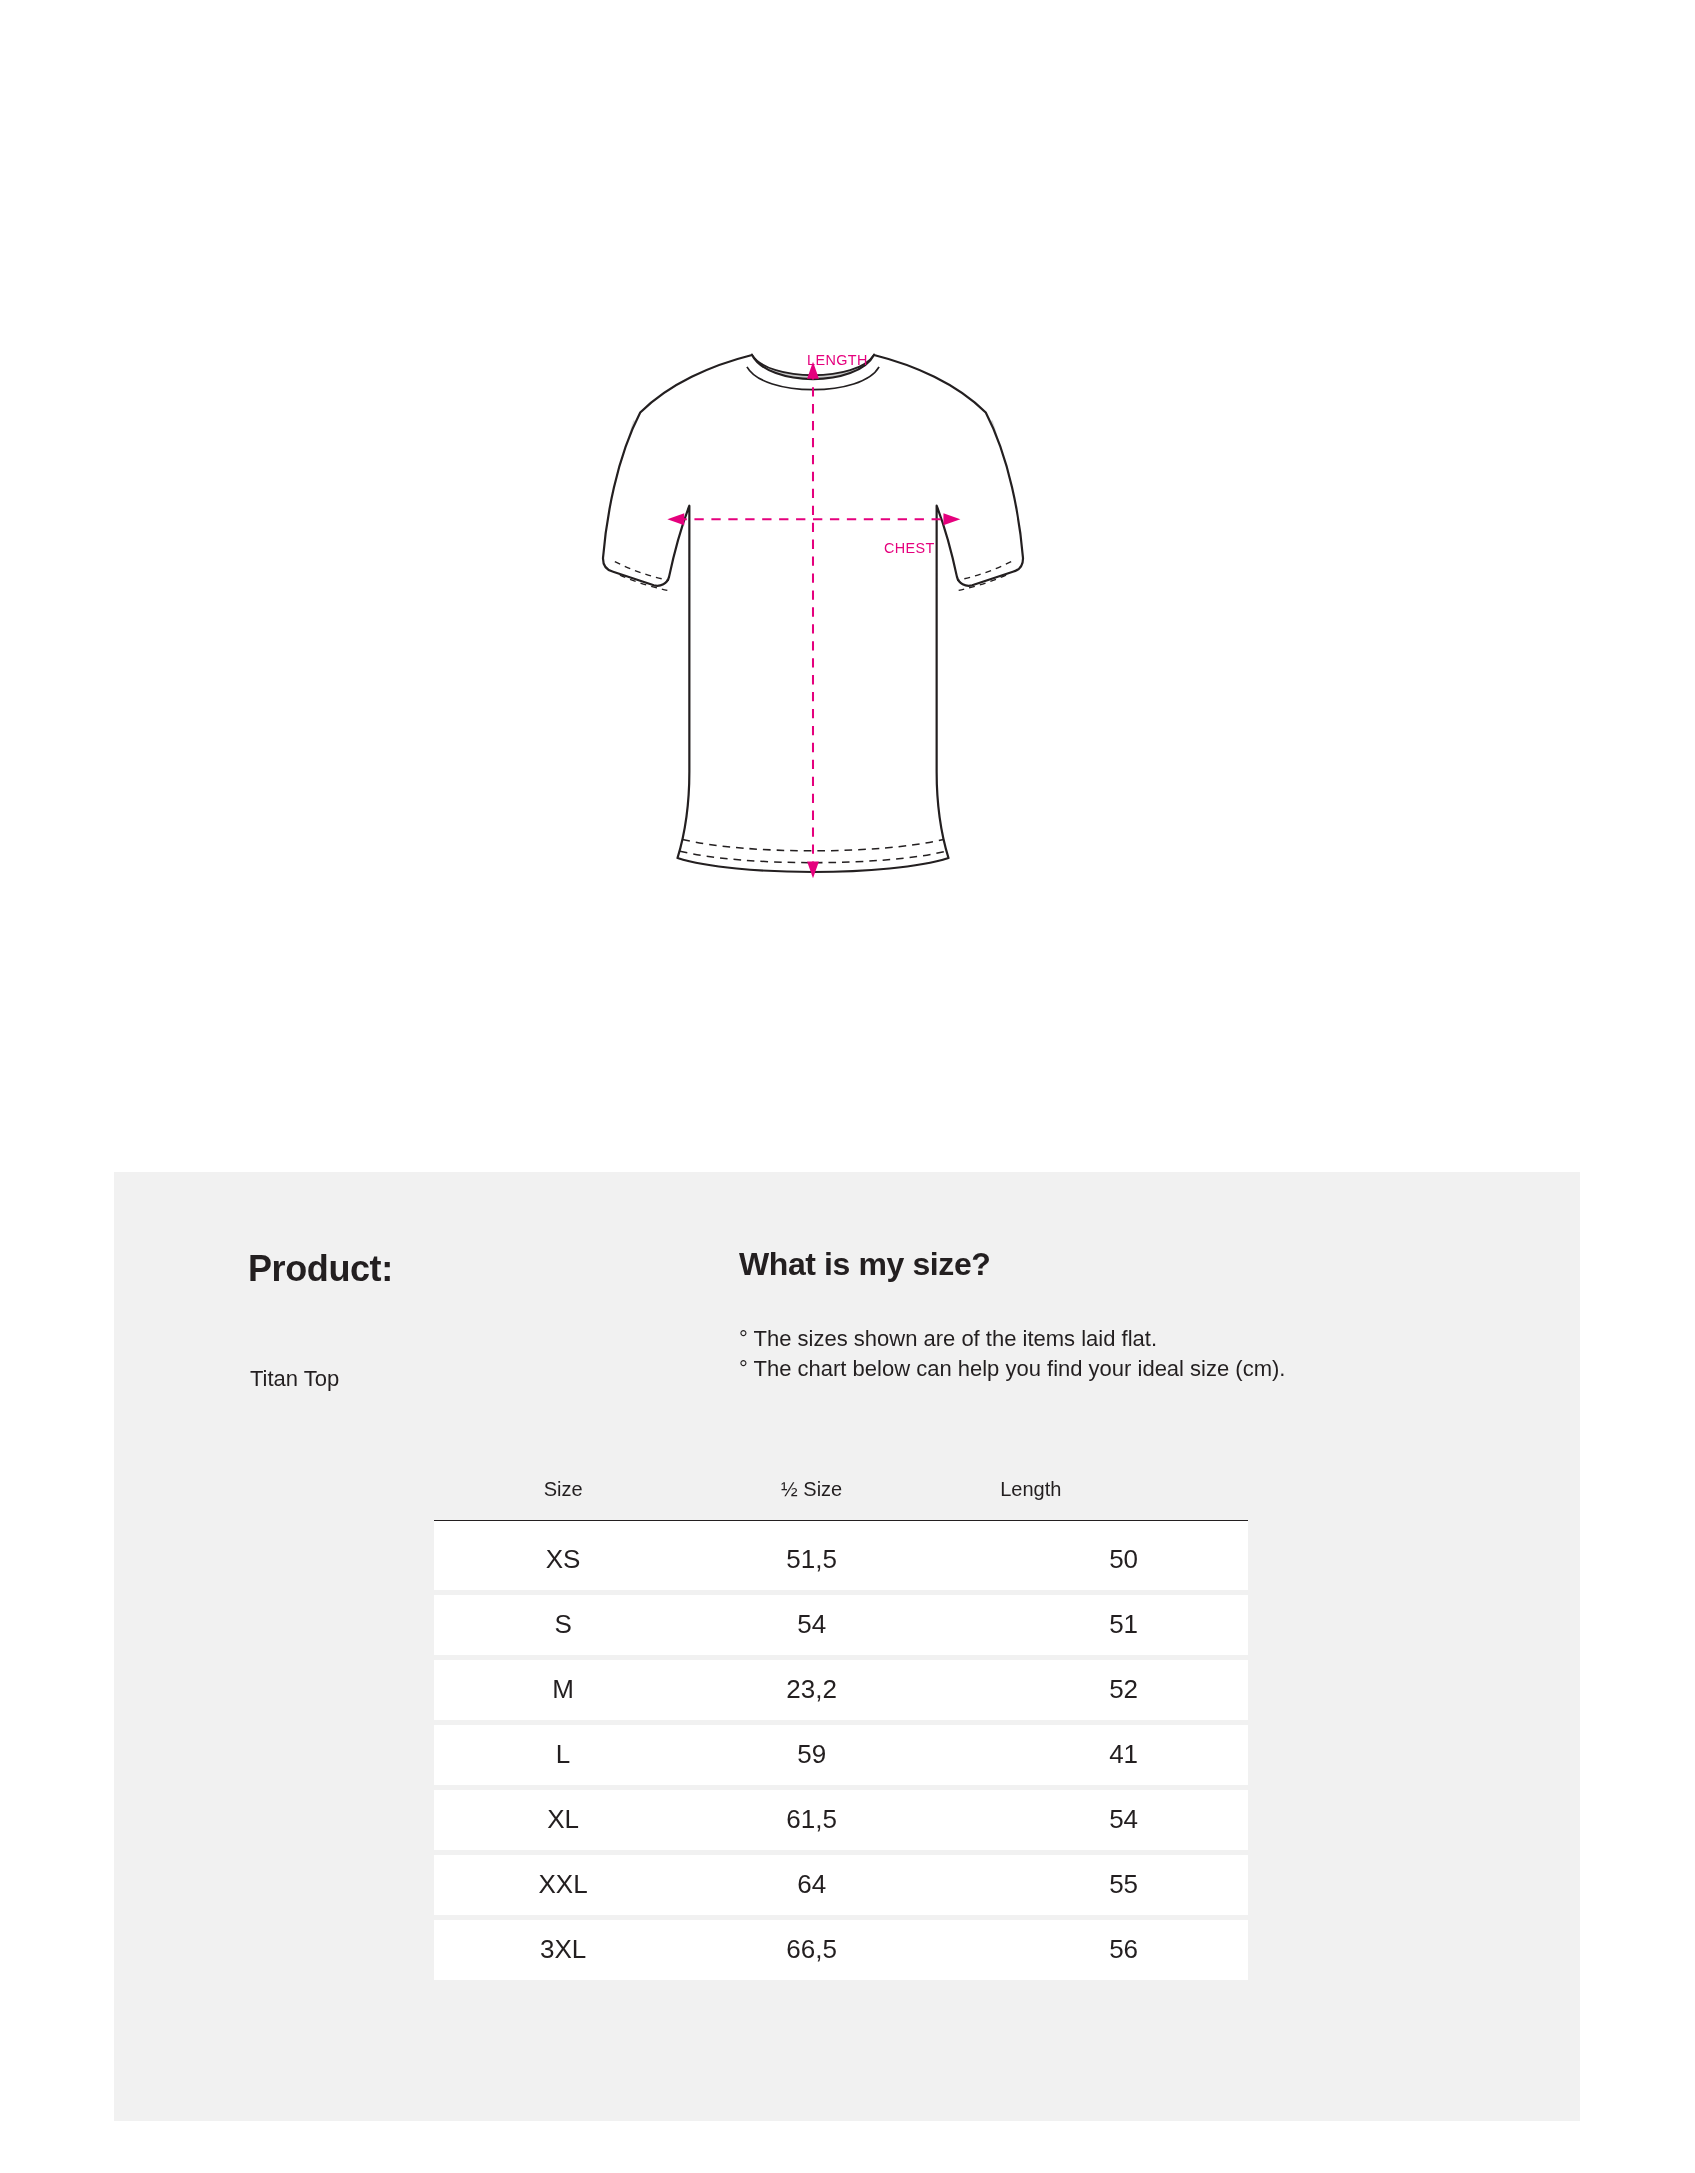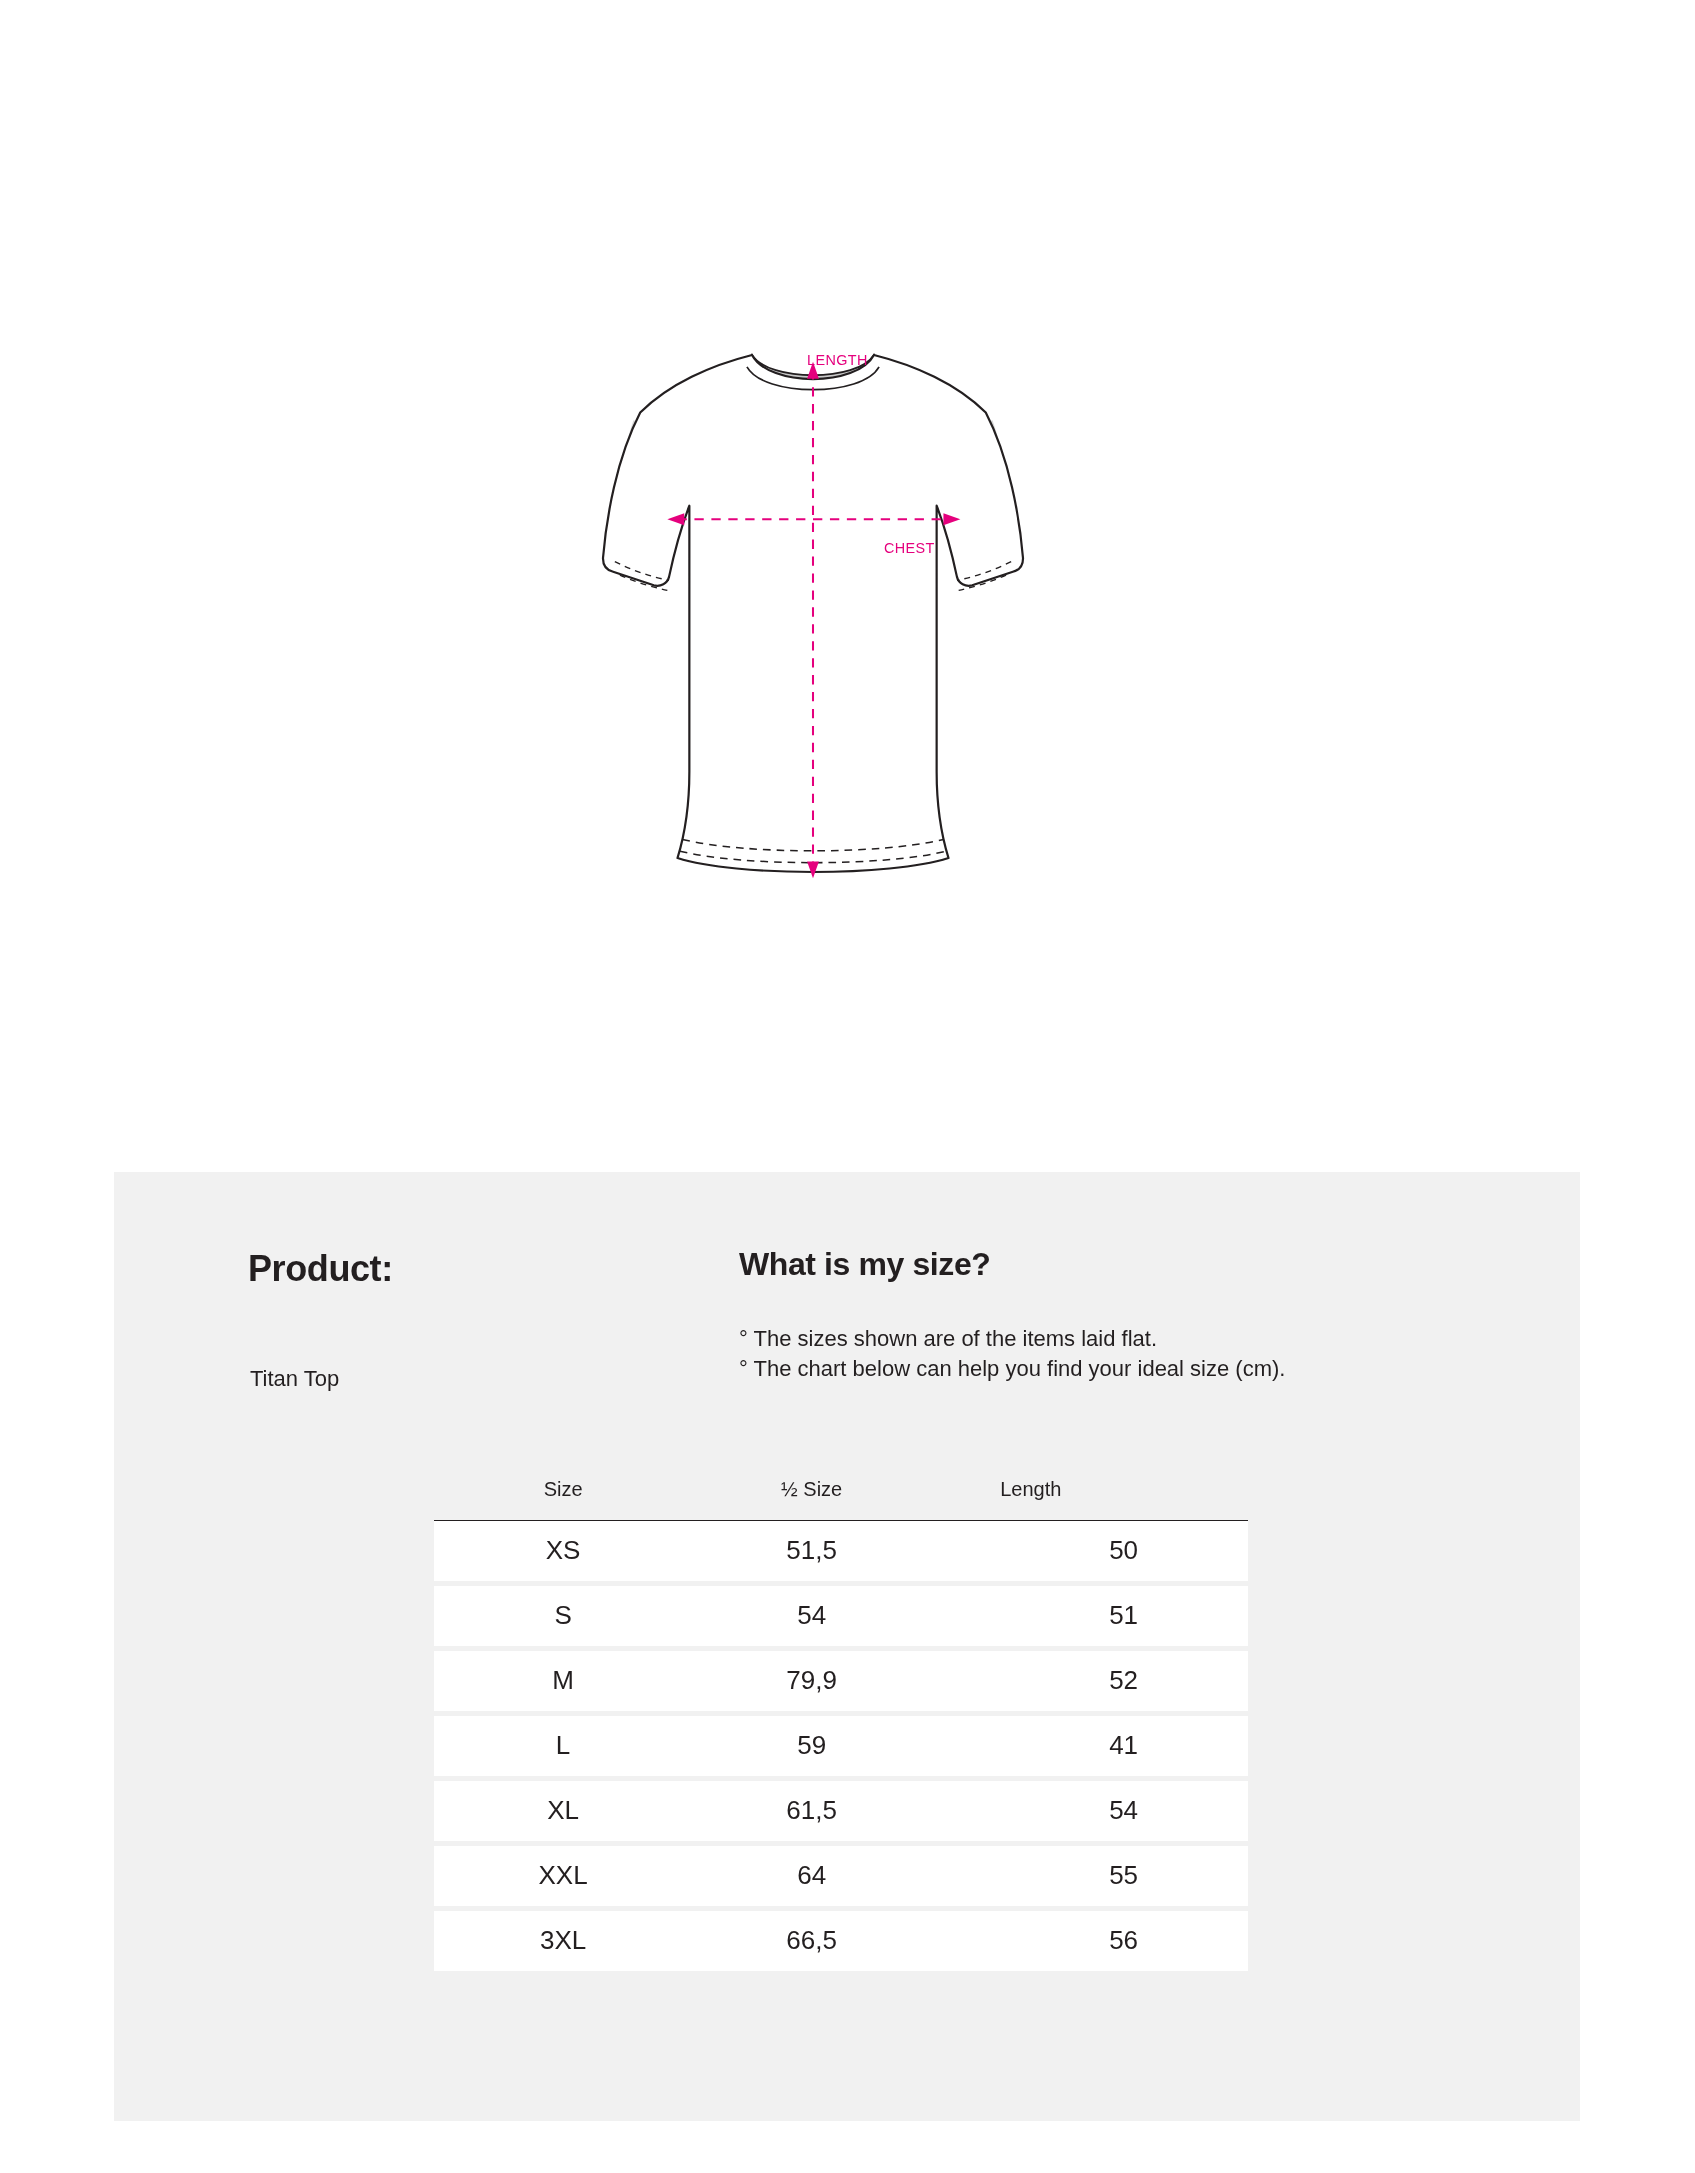--- a/index.html
+++ b/index.html
@@ -119,21 +119,21 @@
     font-size: 26px;
     color: #231f20;
     text-align: center;
     height: 58px;
     background: #ffffff;
   }
   .size-table td.col-length { text-align: center; padding-left: 69px; }
   .size-table tbody tr {
     border-bottom: 5.1px solid #f1f1f1;
   }
-  .size-table tbody tr:first-child td { padding-top: 1px; }
+  .size-table tbody tr:first-child td { padding-top: 10px; }
 </style>
 </head>
 <body>
 
 <div class="illustration-area">
 
   <svg class="garment-svg" viewBox="0 0 640 650">
 
     <path d="M108 105 C 92 150, 84 215, 80 262 L 120 272 C 128 220, 140 160, 160 120 Z" fill="#d9d9d9" stroke="none"></path>
     <path d="M532 105 C 548 150, 556 215, 560 262 L 520 272 C 512 220, 500 160, 480 120 Z" fill="#d9d9d9" stroke="none"></path>
@@ -212,21 +212,21 @@
       <td>51,5</td>
       <td class="col-length">50</td>
     </tr>
     <tr>
       <td>S</td>
       <td>54</td>
       <td class="col-length">51</td>
     </tr>
     <tr>
       <td>M</td>
-      <td>79,9</td>
+      <td>23,2</td>
       <td class="col-length">52</td>
     </tr>
     <tr>
       <td>L</td>
       <td>59</td>
       <td class="col-length">41</td>
     </tr>
     <tr>
       <td>XL</td>
       <td>61,5</td>

